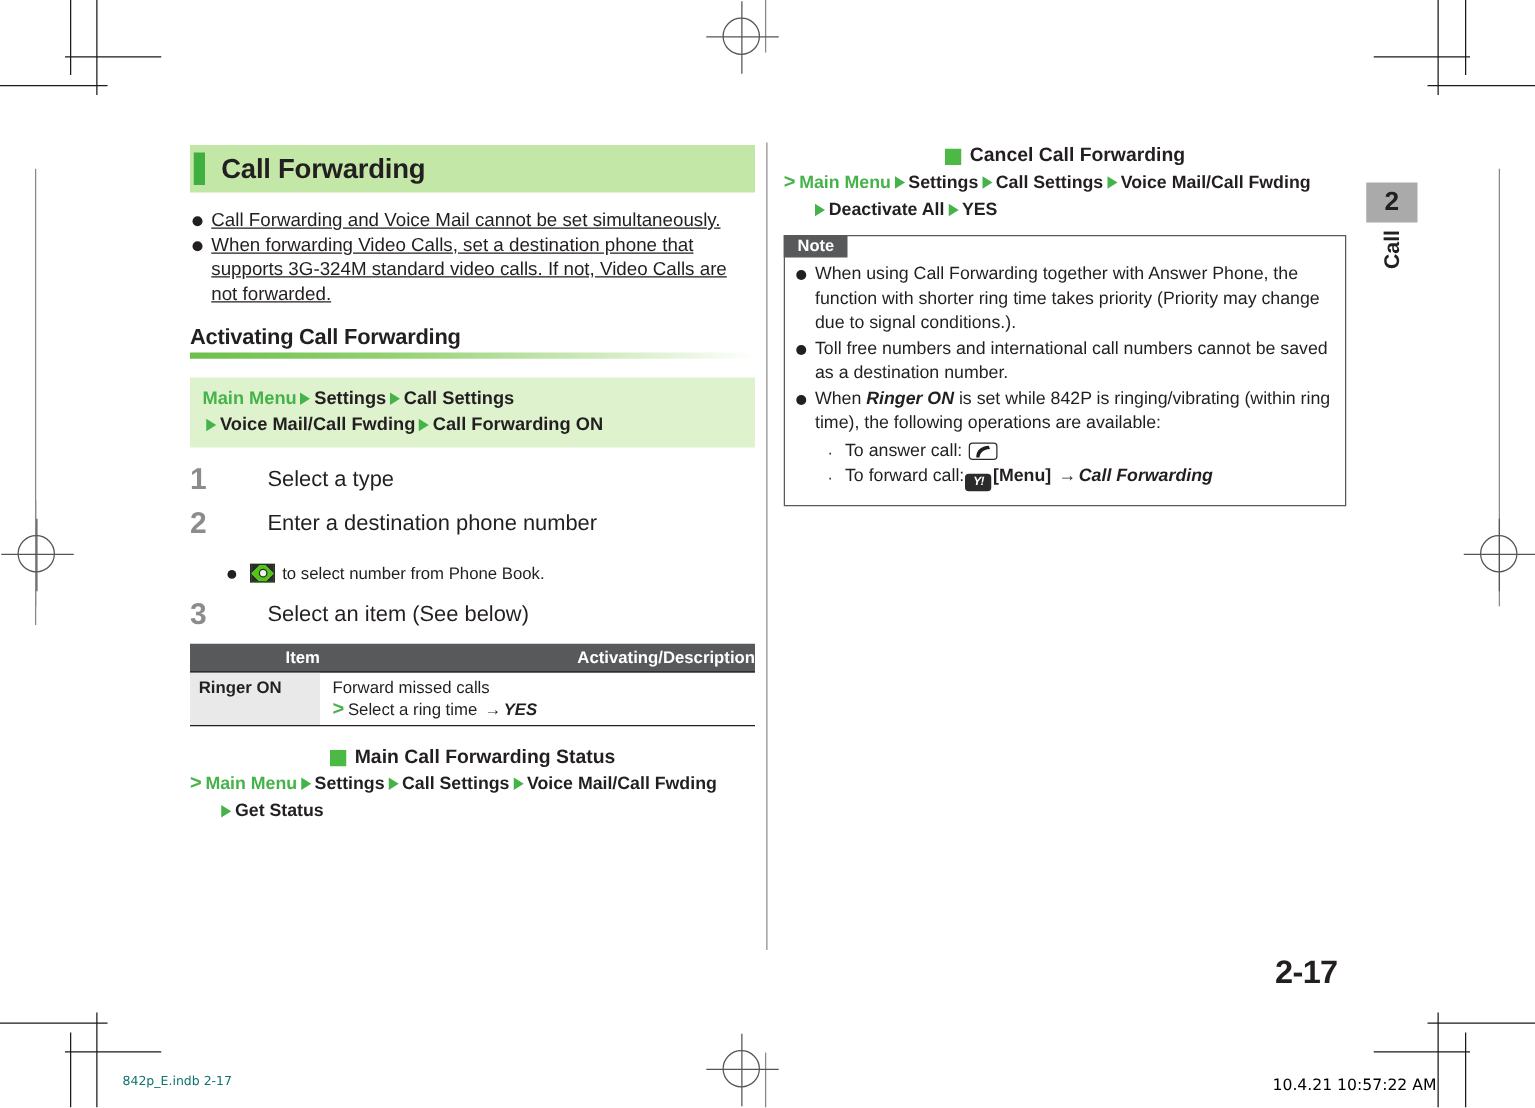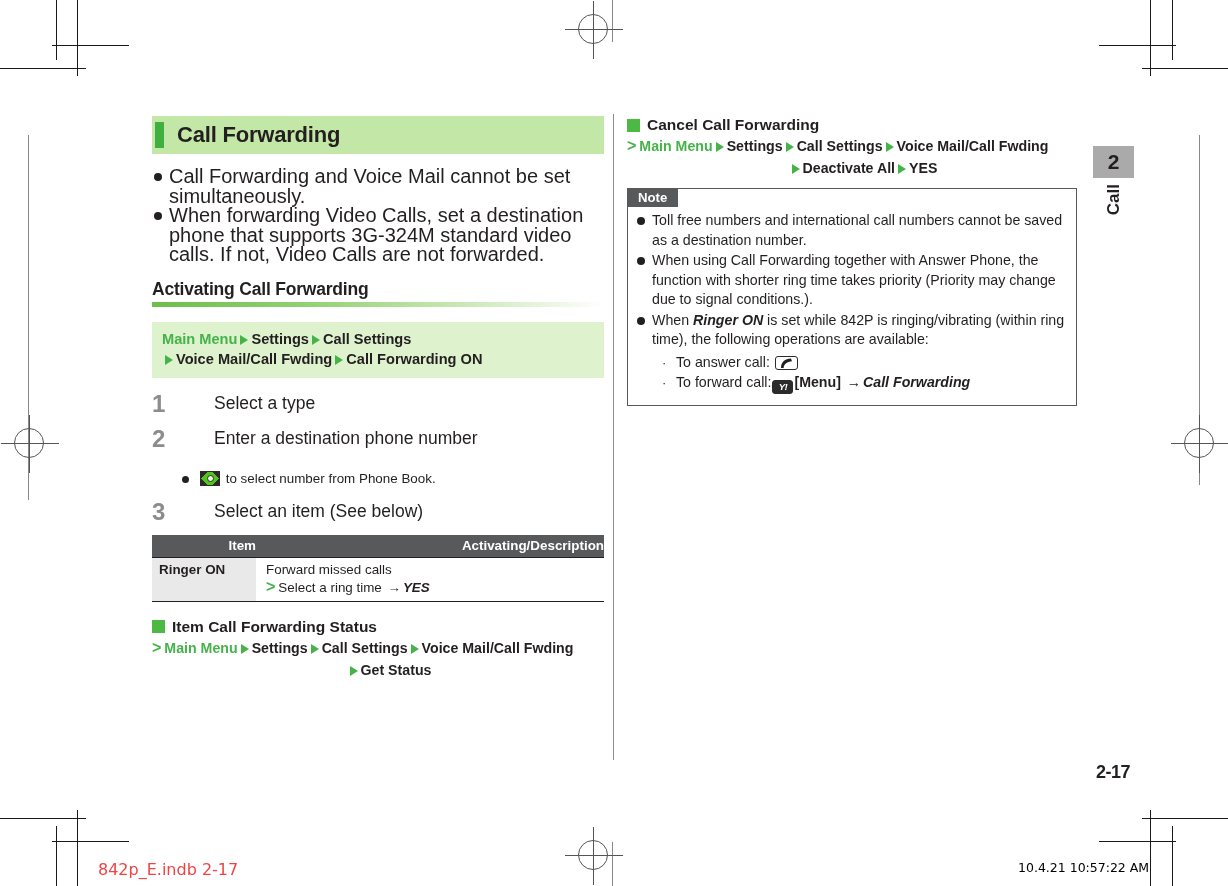--- a/index.html
+++ b/index.html
@@ -77,23 +77,24 @@
   }
 
   ul.bullets {
     list-style: none;
     margin: 0 0 0 0;
     padding: 0;
   }
   ul.bullets li {
     position: relative;
     padding-left: 17px;
-    font-size: 20px;
+    font-size: 15px;
     line-height: 19.5px;
     margin-bottom: 0px;
+    text-decoration: underline;
   }
   ul.bullets li .dot {
     position: absolute;
     left: 2px; top: 6px;
     width: 8px; height: 8px;
     border-radius: 50%;
     background: #231f20;
   }
 
   .h2 {
@@ -265,34 +266,35 @@
   table.items tr.first td { border-top: 1.6px solid #231f20; }
   .bi { font-weight: bold; font-style: italic; }
 
   
   .sq-head {
     display: flex;
     align-items: center;
     margin-top: 16px;
     font-size: 15.5px;
     font-weight: bold;
+    justify-content: center;
   }
   .sq {
     width: 13px; height: 13px;
     background: #4cb944;
     margin-right: 7px;
     flex: 0 0 auto;
   }
   .path-line {
     font-size: 14.2px;
     font-weight: bold;
     line-height: 21px;
     margin-top: 1px;
   }
-  .path-indent { padding-left: 22px; text-align: center; }
+  .path-indent { padding-left: 22px; }
 
   
   .col-right {
     position: absolute;
     left: 627px; top: 116px;
     width: 450px;
   }
   .col-right .sq-head { margin-top: 0; }
 
   .note-box {
@@ -372,33 +374,32 @@
   .chap-label span {
     display: inline-block;
     writing-mode: vertical-rl;
     transform: rotate(180deg);
   }
 
   .page-no {
     position: absolute;
     left: 1020px; top: 762px;
     width: 110px;
-    text-align: right;
-    font-size: 18px;
+    font-size: 26px;
     font-weight: bold;
     letter-spacing: -0.5px;
   }
 
   
   .footer-left {
     position: absolute;
     left: 98px; top: 860px;
-    font-size: 16px;
+    font-size: 10px;
     font-family: "DejaVu Sans", sans-serif;
-    color: #ef4444;
+    color: #0f766e;
   }
   .footer-right {
     position: absolute;
     left: 1018px; top: 860px;
     font-size: 12.5px;
     font-family: "DejaVu Sans", sans-serif;
     color: #000;
   }
 </style>
 </head>
@@ -510,21 +511,21 @@
           <span>Forward missed calls</span><br>
           <span class="gt">&gt;</span><span>Select a ring time</span>
           <span class="arrow-r">→</span><span class="bi">YES</span>
         </td>
       </tr>
     </tbody>
       </table>
 
     <div class="sq-head">
       <span class="sq"></span>
-      <span>Item Call Forwarding Status</span>
+      <span>Main Call Forwarding Status</span>
     </div>
     <div class="path-line">
       <span class="gt">&gt;</span><span class="green" style="color:#46b34a">Main Menu</span><span class="tri"></span><span>Settings</span><span class="tri"></span><span>Call Settings</span><span class="tri"></span><span>Voice Mail/Call Fwding</span>
     </div>
     <div class="path-line path-indent">
       <span class="tri"></span><span>Get Status</span>
     </div>
 
   </div>
 
@@ -539,25 +540,25 @@
     </div>
     <div class="path-line path-indent">
       <span class="tri"></span><span>Deactivate All</span><span class="tri"></span><span>YES</span>
     </div>
 
     <div class="note-box">
       <div class="note-tab">Note</div>
       <ul>
         <li>
           <span class="dot"></span>
-          <span>Toll free numbers and international call numbers cannot be saved as a destination number.</span>
+          <span>When using Call Forwarding together with Answer Phone, the function with shorter ring time takes priority (Priority may change due to signal conditions.).</span>
         </li>
         <li>
           <span class="dot"></span>
-          <span>When using Call Forwarding together with Answer Phone, the function with shorter ring time takes priority (Priority may change due to signal conditions.).</span>
+          <span>Toll free numbers and international call numbers cannot be saved as a destination number.</span>
         </li>
         <li>
           <span class="dot"></span>
           <span>When </span><span class="bi">Ringer ON</span><span> is set while 842P is ringing/vibrating (within ring time), the following operations are available:</span>
           <ul class="subitems">
             <li>
               <span class="mdot">·</span>
               <span>To answer call:</span>
               <span class="key-call">
                 <svg width="15" height="11" viewBox="0 0 15 11">

